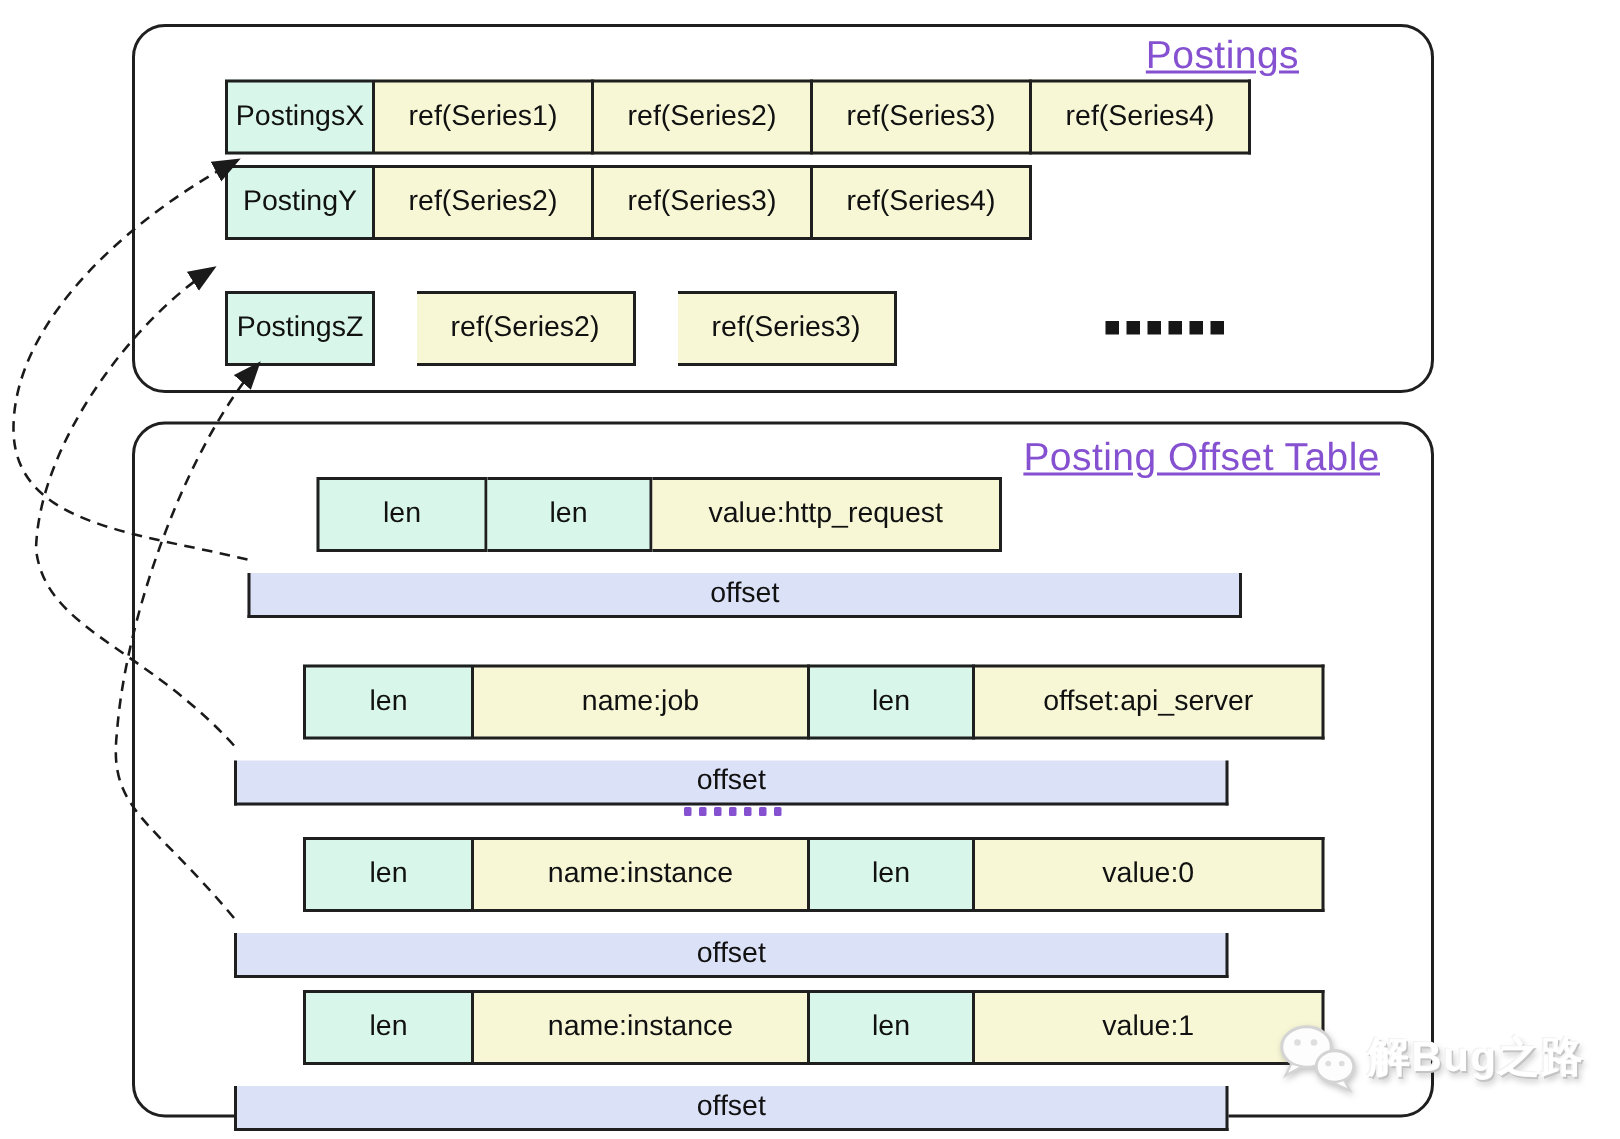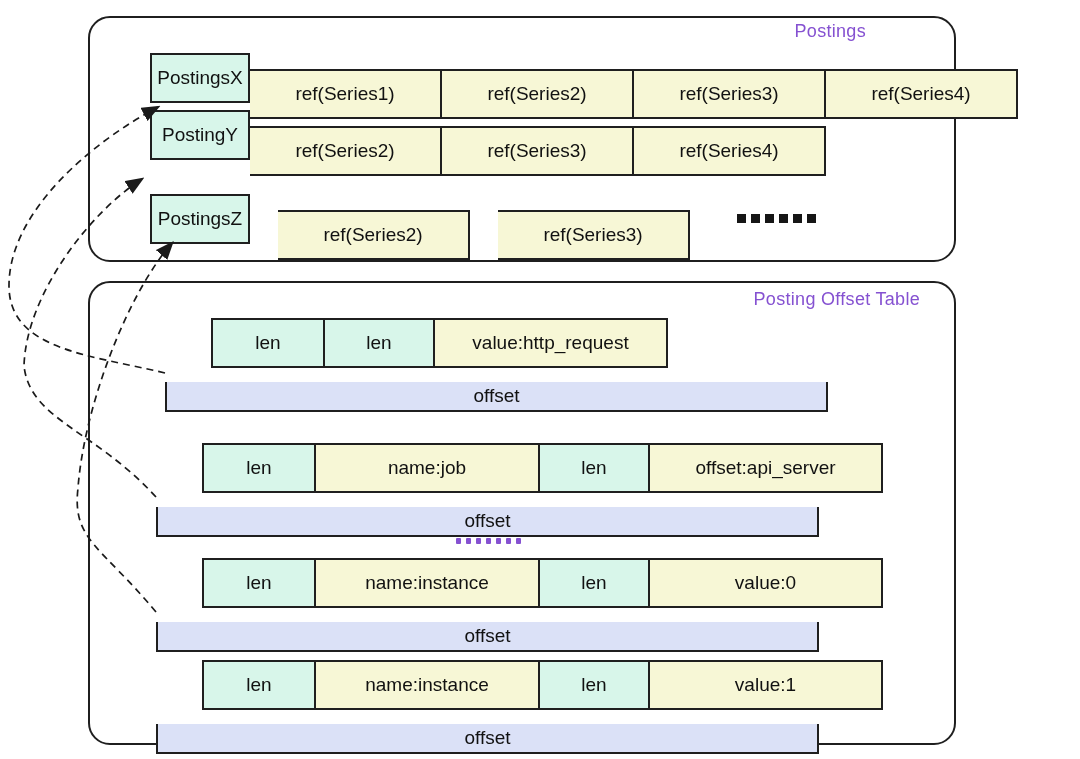--- a/index.html
+++ b/index.html
@@ -7,31 +7,31 @@
     --border:#1f1f1f; --purple:#8551d1;
   }
   html,body{margin:0;padding:0;background:#ffffff;}
   body{font-family:"Liberation Sans", sans-serif;color:#111;}
   .canvas{position:relative;width:1080px;height:759px;background:#fff;overflow:hidden;}
 
   .box{position:absolute;border:2px solid var(--border);border-radius:22px;background:#fff;}
   #postings-box{left:88px;top:16px;width:864px;height:242px;}
   #offset-box{left:88px;top:281px;width:864px;height:460px;}
 
-  .box-title{position:absolute;color:var(--purple);font-size:18px;letter-spacing:0.3px;}
+  .box-title{position:absolute;color:var(--purple);font-size:26px;letter-spacing:0.3px;text-decoration:underline;}
   #postings-title{top:3px;right:88px;}
   #offset-title{top:6px;right:34px;}
 
   .prow{position:absolute;display:flex;left:60px;}
   .cell{box-sizing:border-box;border:2px solid var(--border);height:50px;
         display:flex;align-items:center;justify-content:center;
         font-size:19px;white-space:nowrap;}
   .cell + .cell{border-left:0;}
   .cell-label{width:100px;background:var(--mint);}
-  .cell-ref{width:192px;background:var(--yellow);margin-top:16px;}
+  .cell-ref{width:146px;background:var(--yellow);}
 
   .dots-black{position:absolute;left:647px;top:196px;display:flex;gap:5px;}
   .dots-black span{width:9px;height:9px;background:#161616;display:block;}
 
   .entry{position:absolute;}
   .entry-cells{display:flex;padding-left:46px;}
   .c-len{width:114px;background:var(--mint);}
   .c-name{width:224px;background:var(--yellow);}
   .c-len2{width:110px;background:var(--mint);}
   .c-value{width:233px;background:var(--yellow);}
@@ -146,14 +146,27 @@
     <defs>
       <marker id="ah" viewBox="0 0 10 8" refX="8.5" refY="4" markerWidth="11" markerHeight="9" orient="auto">
         <path d="M0 0 L10 4 L0 8 Z" fill="#1a1a1a"></path>
       </marker>
     </defs>
     <path class="arrow" d="M165,373 C90,355 10,350 9,287 C8,212 92,142 158,107" marker-end="url(#ah)"></path>
     <path class="arrow" d="M156,497 C95,430 30,420 24,366 C26,295 90,212 142,179" marker-end="url(#ah)"></path>
     <path class="arrow" d="M156,612 C100,545 72,540 78,488 C84,408 126,296 172,243" marker-end="url(#ah)"></path>
   </svg>
 
+  <div class="watermark">
+    <svg class="wm-icon" width="56" height="48" viewBox="0 0 56 48">
+      <ellipse cx="20" cy="17" rx="16.5" ry="13.5" fill="#fdfdfd" stroke="#d4d4d4" stroke-width="2"></ellipse>
+      <path d="M10,28 L6,36 L17,30 Z" fill="#fdfdfd" stroke="#d4d4d4" stroke-width="1.5"></path>
+      <circle cx="14" cy="14" r="2.2" fill="#dedede"></circle>
+      <circle cx="25" cy="14" r="2.2" fill="#dedede"></circle>
+      <ellipse cx="39" cy="30" rx="12.5" ry="10.5" fill="#fdfdfd" stroke="#d4d4d4" stroke-width="2"></ellipse>
+      <path d="M45,39 L49,46 L38,41 Z" fill="#fdfdfd" stroke="#d4d4d4" stroke-width="1.5"></path>
+      <circle cx="34.5" cy="28" r="1.9" fill="#dedede"></circle>
+      <circle cx="43.5" cy="28" r="1.9" fill="#dedede"></circle>
+    </svg>
+    <span class="wm-text">解Bug之路</span>
+  </div>
 
 </div>
 
 </body></html>

